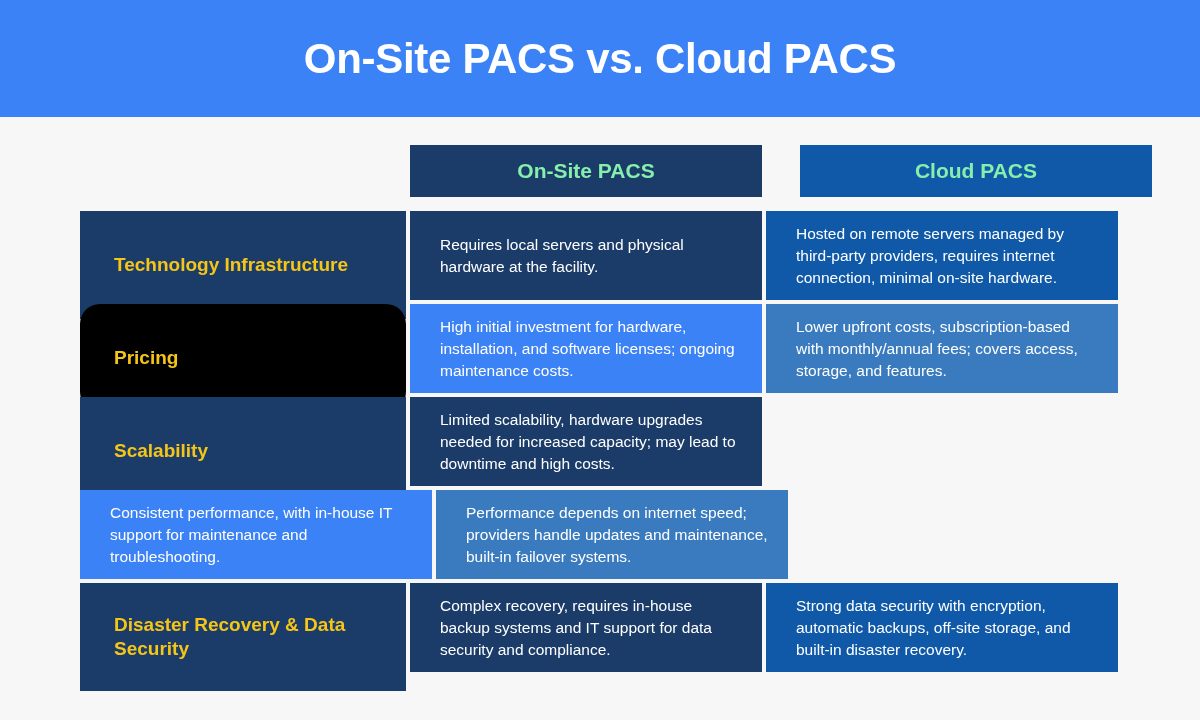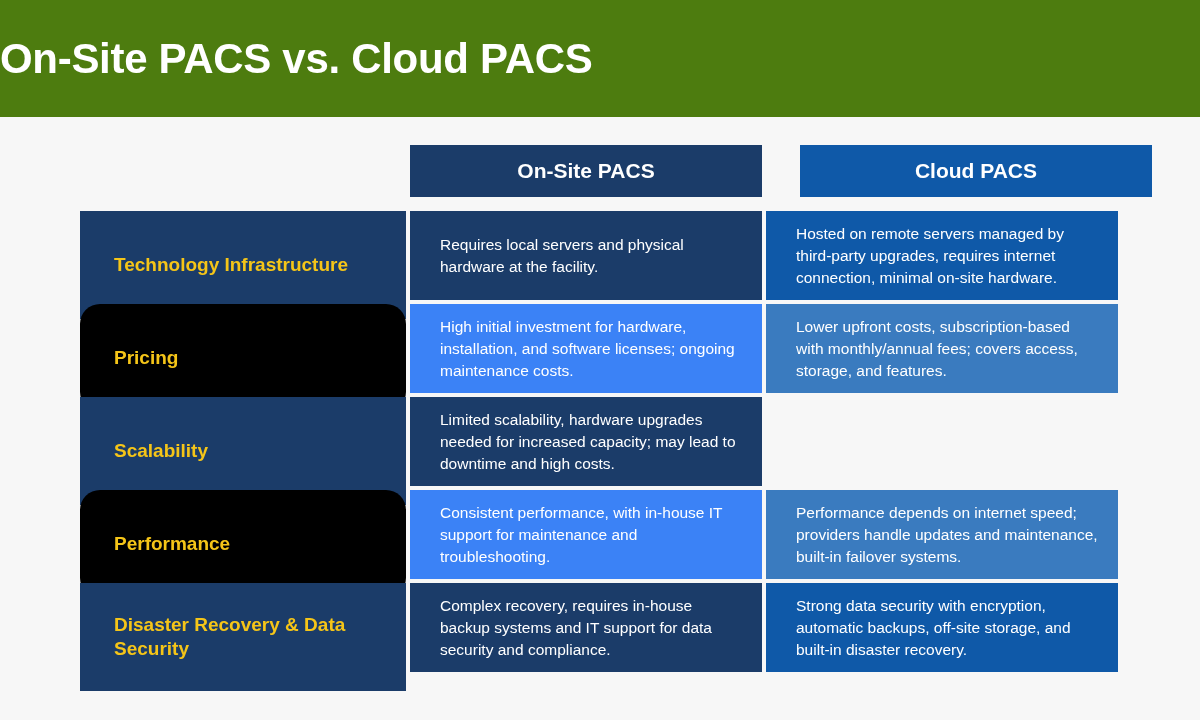--- a/index.html
+++ b/index.html
@@ -12,23 +12,24 @@
     height: 720px;
     background: #f7f7f7;
     font-family: "Liberation Sans", sans-serif;
     overflow: hidden;
   }
 
   
   .banner {
     width: 1200px;
     height: 117px;
-    background: #4d7c0f;
+    background: #3b82f6;
     display: flex;
     align-items: center;
+    justify-content: center;
     box-sizing: border-box;
   }
   .banner-title {
     color: #ffffff;
     font-size: 42px;
     font-weight: bold;
     letter-spacing: -0.3px;
     line-height: 1;
     text-align: center;
     white-space: nowrap;
@@ -66,21 +67,21 @@
 
   
   .header-row { height: 62px; }
   .header-spacer {
     background: transparent;
   }
   .header-cell {
     display: flex;
     align-items: center;
     justify-content: center;
-    color: #ffffff;
+    color: #86efac;
     font-size: 21px;
     font-weight: bold;
     height: 52px;
   }
   .header-onsite { background: #1b3c69; }
   .header-cloud  { background: #0f59a8; margin-left: 34px; }
 
   
   .body-row { height: 89px; }
 
@@ -130,21 +131,21 @@
       <div class="cell col-onsite header-cell header-onsite">On-Site PACS</div>
       <div class="cell col-cloud header-cell header-cloud">Cloud PACS</div>
     </div>
 
     <div class="row body-row">
       <div class="cell col-label label-cell label-dark">Technology Infrastructure</div>
       <div class="cell col-onsite text-cell onsite-dark">
         <span>Requires local servers and physical hardware at the facility.</span>
       </div>
       <div class="cell col-cloud text-cell cloud-dark">
-        <span>Hosted on remote servers managed by third-party upgrades, requires internet connection, minimal on-site hardware.</span>
+        <span>Hosted on remote servers managed by third-party providers, requires internet connection, minimal on-site hardware.</span>
       </div>
     </div>
 
     <div class="row body-row">
       <div class="cell col-label label-cell label-light">Pricing</div>
       <div class="cell col-onsite text-cell onsite-light">
         <span>High initial investment for hardware, installation, and software licenses; ongoing maintenance costs.</span>
       </div>
       <div class="cell col-cloud text-cell cloud-light">
         <span>Lower upfront costs, subscription-based with monthly/annual fees; covers access, storage, and features.</span>
@@ -152,21 +153,20 @@
     </div>
 
     <div class="row body-row">
       <div class="cell col-label label-cell label-dark">Scalability</div>
       <div class="cell col-onsite text-cell onsite-dark">
         <span>Limited scalability, hardware upgrades needed for increased capacity; may lead to downtime and high costs.</span>
       </div>
     </div>
 
     <div class="row body-row">
-      <div class="cell col-label label-cell label-light">Performance</div>
       <div class="cell col-onsite text-cell onsite-light">
         <span>Consistent performance, with in-house IT support for maintenance and troubleshooting.</span>
       </div>
       <div class="cell col-cloud text-cell cloud-light">
         <span>Performance depends on internet speed; providers handle updates and maintenance, built-in failover systems.</span>
       </div>
     </div>
 
     <div class="row body-row">
       <div class="cell col-label label-cell label-dark">Disaster Recovery &amp; Data Security</div>

